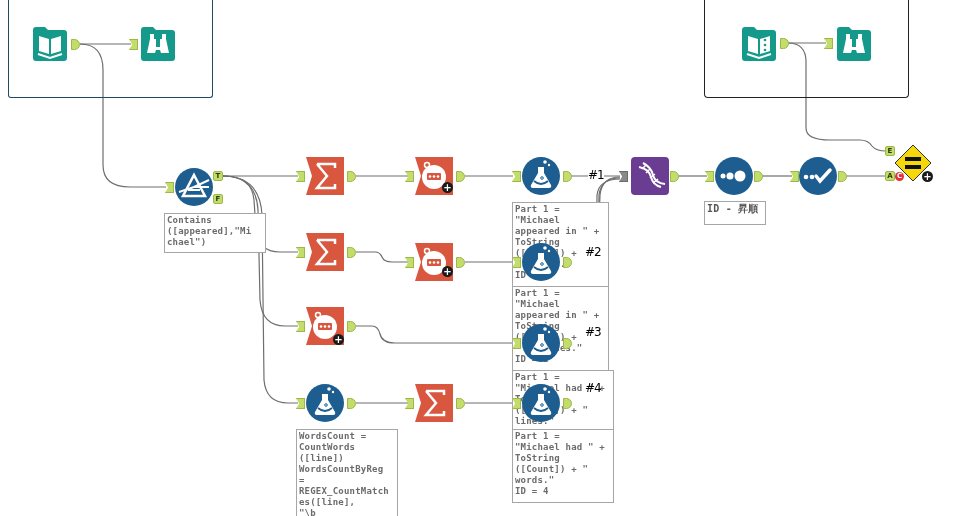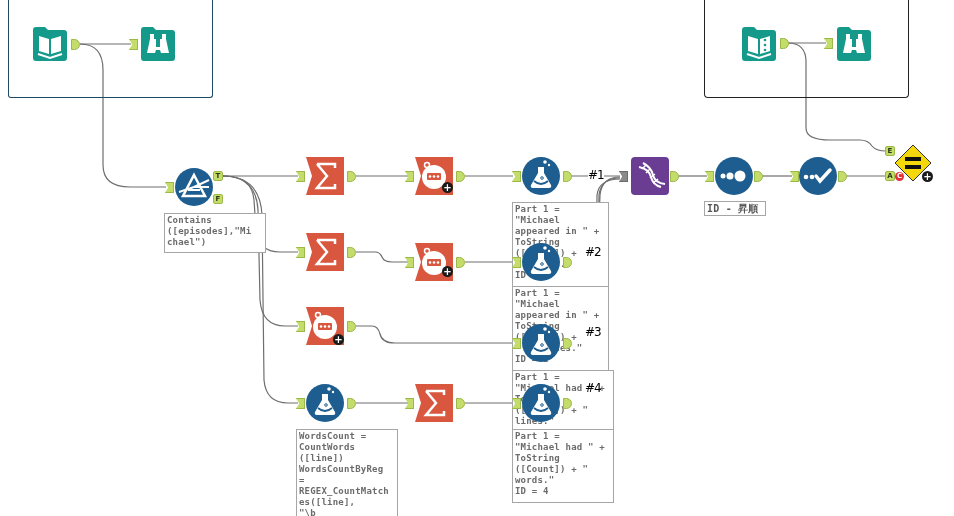--- a/index.html
+++ b/index.html
@@ -99,21 +99,21 @@
   <svg viewBox="0 0 38 38">
     <circle cx="19" cy="19" r="19" fill="#1d5d8f"></circle>
     <path d="M19,7 L30,28 L8,28 Z" fill="none" stroke="#fff" stroke-width="2.5"></path>
     <path d="M4,24 L19,19 M19,19 L34,12 M19,19 L34,19" stroke="#fff" stroke-width="2"></path>
     <path d="M13,22 L25,22" stroke="#fff" stroke-width="2"></path>
   </svg>
 </div>
 <div class="anchor lbl" style="left:213px;top:171px;">T</div>
 <div class="anchor lbl" style="left:213px;top:194px;">F</div>
 <div class="annot" style="left:164px;top:213px;width:102px;height:40px;">Contains
-([episodes],"Mi
+([appeared],"Mi
 chael")</div>
 
 <div class="anchor in" style="left:296px;top:171px;"></div>
 <div class="tool" style="left:306px;top:157px;">
   <svg viewBox="0 0 38 38">
     <path d="M0,0 L38,0 L38,38 L0,38 L6,19 Z" fill="#d9563f"></path>
     <path d="M11,7 L29,7 L29,11 M11,7 L21,19 L11,31 L29,31 L29,27" fill="none" stroke="#fff" stroke-width="2.5"></path>
   </svg>
 </div>
 <div class="anchor out" style="left:347px;top:171px;"></div>
@@ -167,21 +167,21 @@
 <div class="anchor in" style="left:705px;top:171px;"></div>
 <div class="tool" style="left:715px;top:157px;">
   <svg viewBox="0 0 38 38">
     <circle cx="19" cy="19" r="19" fill="#1d5d8f"></circle>
     <circle cx="8" cy="19" r="2.5" fill="#fff"></circle>
       <circle cx="15" cy="19" r="3.5" fill="#fff"></circle>
       <circle cx="25" cy="19" r="5.5" fill="#fff"></circle>
   </svg>
 </div>
 <div class="anchor out" style="left:754px;top:171px;"></div>
-<div class="annot trans" style="left:704px;top:201px;width:62px;height:15px;font-size:10px;color:#555;">ID - 昇順</div>
+<div class="annot trans" style="left:704px;top:201px;width:62px;height:24px;font-size:10px;color:#555;">ID - 昇順</div>
 
 <div class="anchor in" style="left:790px;top:171px;"></div>
 <div class="tool" style="left:799px;top:157px;">
   <svg viewBox="0 0 38 38">
     <circle cx="19" cy="19" r="19" fill="#1d5d8f"></circle>
     <circle cx="7" cy="20" r="2.3" fill="#fff"></circle>
       <circle cx="13" cy="20" r="2.3" fill="#fff"></circle>
     <path d="M17,19 L21,24 L31,13" fill="none" stroke="#fff" stroke-width="3.5" stroke-linecap="round"></path>
   </svg>
 </div>

